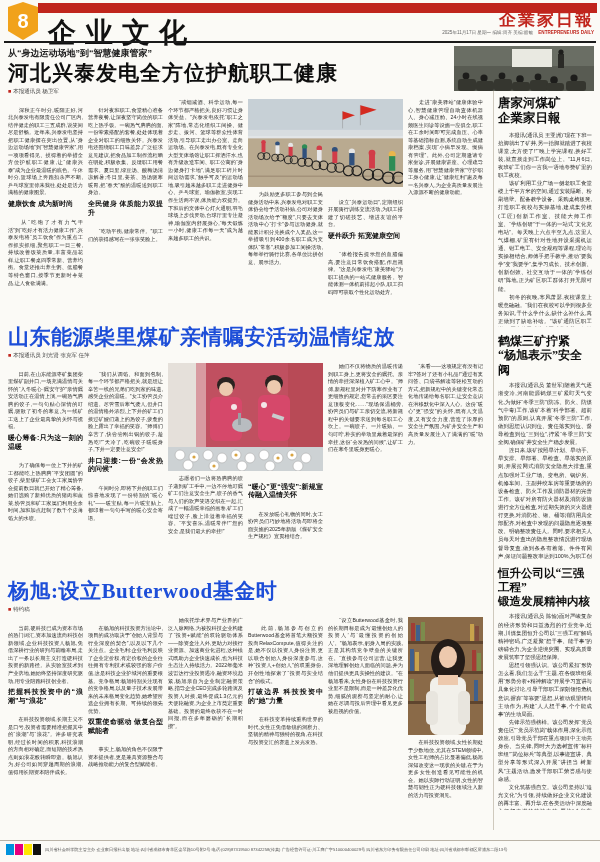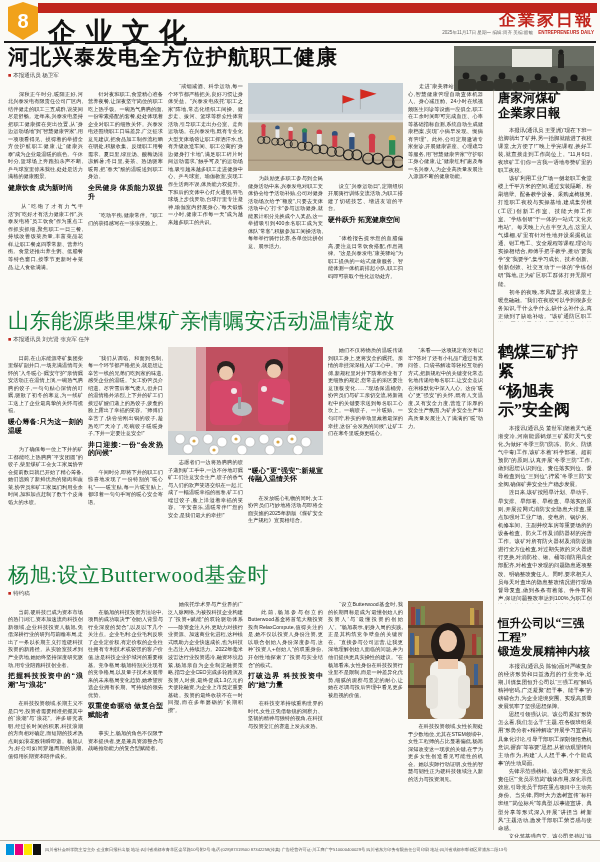--- a/index.html
+++ b/index.html
@@ -11,37 +11,37 @@
   .mh-cn{font-family:"Liberation Serif",serif;font-size:17px;font-weight:900;color:#c0251d;letter-spacing:2px;line-height:1;}
   .mh-row{font-size:4.6px;color:#666;margin-top:2px;}
   .mh-en{color:#c0251d;font-weight:bold;margin-left:4px;}
   .header-rule{position:absolute;left:4px;right:4px;top:41px;height:2px;background:#1a1a1a;}
   .content{position:absolute;left:8px;top:46px;width:584px;height:788px;}
   .v-divider{position:absolute;left:485px;top:2px;bottom:4px;width:1px;background:#cfc9bd;}
   .main{position:absolute;left:0;top:0;width:482px;}
   .sidebar{position:absolute;left:490px;top:0;width:94px;}
   .kicker{font-size:9px;font-weight:bold;color:#222;margin:1px 0 2px;}
   .headline1{font-family:"Liberation Serif",serif;font-size:21px;font-weight:900;letter-spacing:1px;line-height:1.1;color:#0e0e0e;}
-  .headline2{font-family:"Liberation Serif",serif;font-size:21px;font-weight:400;letter-spacing:0.5px;line-height:1.1;color:#15803d;margin-top:15px;}
+  .headline2{font-family:"Liberation Serif",serif;font-size:21px;font-weight:700;letter-spacing:0.5px;line-height:1.1;color:#1d4ed8;margin-top:15px;}
   .byline{font-size:5.5px;color:#444;margin:3px 0 4px;}
   .byline .mark{color:#c0251d;margin-right:2px;}
   .cols{display:flex;gap:5px;align-items:stretch;}
   .col{flex:0 0 75px;width:75px;font-size:5.2px;line-height:1.45;text-align:justify;overflow:hidden;white-space:pre-line;color:#2a2a2a;}
   .h212{height:212px}.h202{height:202px}.h232{height:232px}
   .stack{display:flex;flex-direction:column;}
   .stack-cols{display:flex;gap:5px;margin-top:4px;flex:1;overflow:hidden;}
   .stack-cols .col{flex:1;width:auto;height:auto;}
   .sub{font-size:7px;font-weight:900;color:#111;margin:3px 0;line-height:1.25;white-space:normal;}
   .photo{display:block;background:#888;}
   .article{margin-bottom:6px;}
   .sb-photo{margin-left:-44px;width:140px;height:45px;}
-  .sb-h{font-family:"Liberation Serif",serif;font-weight:900;color:#0e0e0e;line-height:1.22;}
+  .sb-h{font-family:"Liberation Serif",serif;font-weight:900;color:#0e0e0e;line-height:1.22;margin-top:5px;}
   .sb-h.a{font-size:12.5px;}
-  .sb-h.b{font-size:16px;margin-top:20px;}
-  .sb-h.c{font-size:11.5px;margin-top:12px;}
+  .sb-h.b{font-size:12px;margin-top:7px;}
+  .sb-h.c{font-size:11.5px;margin-top:5px;}
   .sb-body{font-size:5.4px;line-height:1.5;text-align:justify;overflow:hidden;white-space:pre-line;color:#2a2a2a;margin-top:4px;}
   .sb-body.a{height:196px;}
   .sb-body.b{height:180px;}
   .sb-body.c{height:198px;}
   .footer{position:absolute;left:0;right:0;bottom:0;height:24px;background:#fbfaf6;}
   .footer-rule{position:absolute;left:0;right:0;top:2px;height:1px;background:#b9b2a6;}
   .footer-row{position:absolute;left:6px;right:4px;top:6px;display:flex;align-items:center;gap:4px;}
   .marks{display:flex;gap:1px;}
   .marks div{width:8px;height:11px;}
   .mk-c{background:#0093dd;}.mk-m{background:#e6007e;}.mk-y{background:#ffe600;}.mk-k{background:#111;}
@@ -65,20 +65,21 @@
     </div>
   </div>
   <div class="header-rule"></div>
 
   <div class="content">
     <div class="v-divider"></div>
 
     <div class="main">
 
       <div class="article">
+        <div class="kicker">从“身边运动场地”到“智慧健康管家”</div>
         <div class="headline1">河北兴泰发电全方位护航职工健康</div>
         <div class="byline"><span class="mark">■</span><span>本报通讯员 杨卫军</span></div>
         <div class="cols h212">
           <div class="col">
             <span>　　深秋正午时分,暖阳正好,河北兴泰发电有限责任公司厂区内,结伴健走的职工三五成群,说笑间尽是舒畅。近年来,兴泰发电坚持把职工健康摆在突出位置,从“身边运动场地”到“智慧健康管家”,用一项项看得见、摸得着的举措全方位护航职工健康,让“健康兴泰”成为企业最温暖的底色。午休时分,篮球场上奔跑扣杀声不断,乒乓球室里你来我往,处处是活力满格的健康图景。</span>
             <div class="sub">健康饮食 成为新时尚</div>
             <span>　　从“吃饱了才有力气干活”到“吃好才有活力健康工作”,兴泰发电将“员工饮食”作为重点工作抓实抓细,聚焦职工一日三餐,持续改善饭菜质量,丰富菜品花样,让职工餐桌四季常新、营养均衡。食堂还推出养生粥、低脂餐等特色窗口,按季节更新时令菜品,让人食欲满满。</span>
           </div>
           <div class="col">
             <span>　　针对夜班职工,食堂精心准备营养夜餐,让深夜坚守岗位的职工吃上热乎饭。一碗热气腾腾的面,一份荤素搭配的套餐,处处体现着企业对职工的细致关怀。兴泰发电还围绕职工口味差异,广泛征求意见建议,把食品加工制作流程晒在明处,积极收集、反馈职工用餐需求。夏日里,绿豆汤、酸梅汤清凉解暑;冬日里,姜茶、热汤驱寒暖胃,把“春天”般的温暖送到职工身边。</span>

